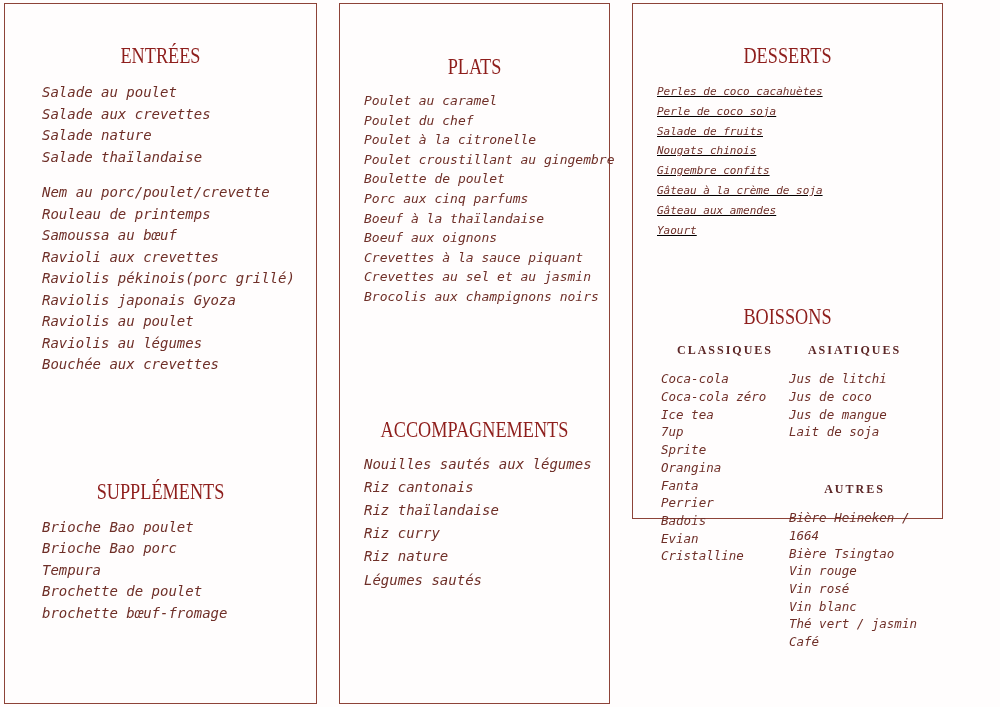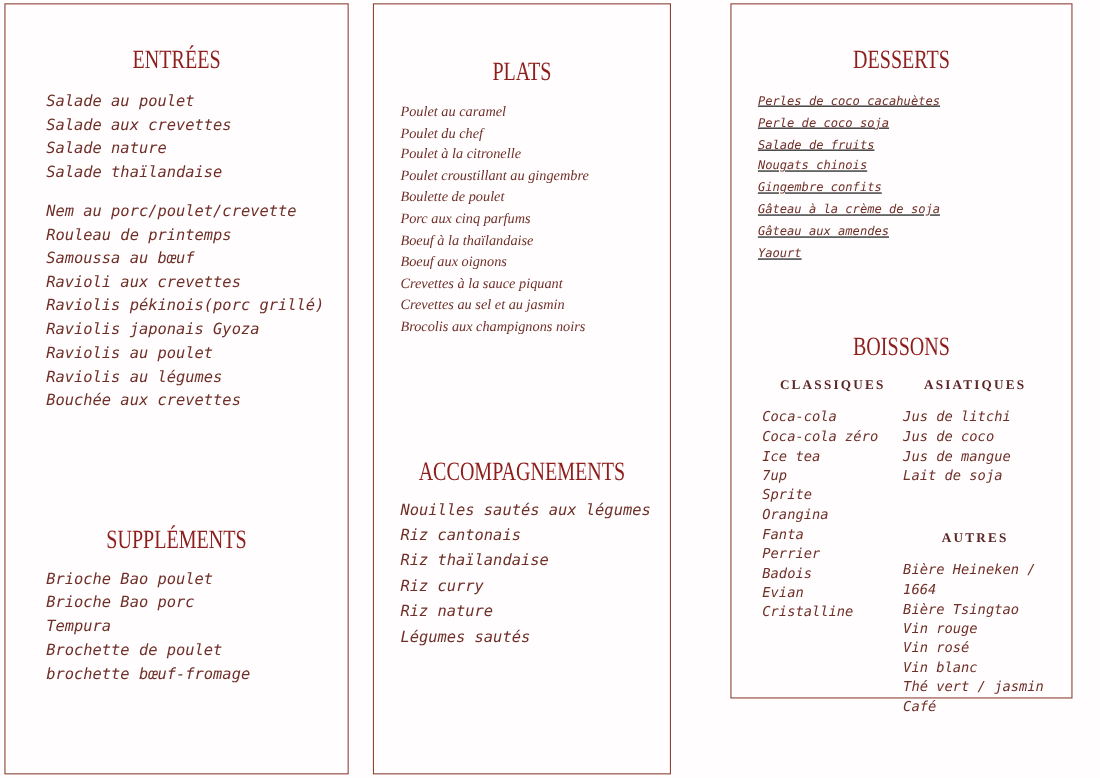--- a/index.html
+++ b/index.html
@@ -20,21 +20,21 @@
   }
   .panel {
     position: absolute;
     top: 3px;
     height: 701px;
     border: 1px solid var(--panel-border);
     background: var(--background);
   }
   #panel-left  { left: 4px;   width: 313px; }
   #panel-mid   { left: 339px; width: 271px; }
-  #panel-right { left: 664px; width: 311px; height: 632px; }
+  #panel-right { left: 632px; width: 311px; height: 516px; }
 
   .menu-heading {
     font-family: "Liberation Serif", serif;
     font-weight: 400;
     color: var(--heading-color);
     text-align: center;
     font-size: 24px;
     line-height: 24px;
     transform: scaleX(0.76);
     transform-origin: 50% 50%;
@@ -50,21 +50,21 @@
   .h-entrees { margin-top: 39px; }
   .entrees-g1 { margin-top: 15px; padding-left: 37px; font-size: 14px; }
   .entrees-g1 .menu-item, .entrees-g2 .menu-item, .supplements-list .menu-item { line-height: 21.5px; }
   .entrees-g2 { margin-top: 14px; padding-left: 37px; font-size: 14px; }
   .h-supplements { margin-top: 103px; }
   .supplements-list { margin-top: 14px; padding-left: 37px; font-size: 14px; }
 
   
   .h-plats { margin-top: 50px; }
   .plats-list { margin-top: 13px; padding-left: 24px; font-size: 13px; }
-  .plats-list .menu-item { line-height: 19.6px; font-family: Liberation Serif, serif; }
+  .plats-list .menu-item { line-height: 19.6px; }
   .h-accomp { margin-top: 110px; }
   .accomp-list { margin-top: 12px; padding-left: 24px; font-size: 14px; }
   .accomp-list .menu-item { line-height: 23.2px; }
 
   
   .h-desserts { margin-top: 39px; }
   .desserts-list { margin-top: 15px; padding-left: 24px; font-size: 11px; text-decoration: underline; }
   .desserts-list .menu-item { line-height: 19.8px; }
   .h-boissons { margin-top: 64px; }
   .drinks-columns { display: flex; margin-top: 14px; }

